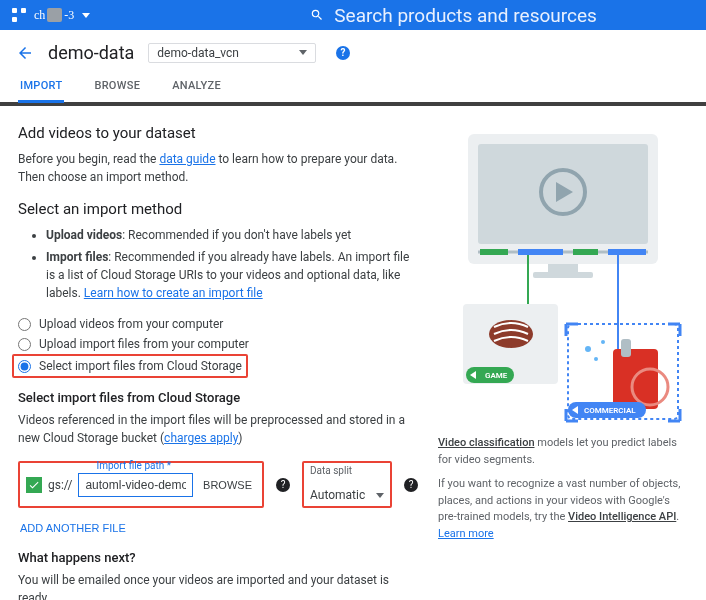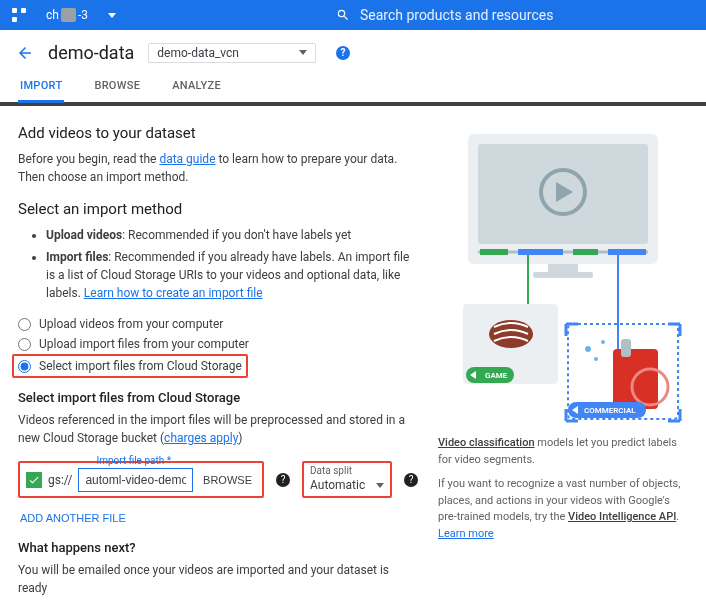--- a/index.html
+++ b/index.html
@@ -13,32 +13,32 @@
   
   .topbar {
     background: #1a73e8;
     height: 30px;
     display: flex;
     align-items: center;
     color: #fff;
     padding: 0 12px;
     font-size: 12px;
   }
-  .topbar .brand { display: flex; align-items: center; gap: 20px; }
+  .topbar .brand { display: flex; align-items: center; gap: 8px; font-family: Liberation Serif, serif; }
   .topbar .brand-dots { width: 14px; height: 14px; position: relative; }
   .topbar .brand-dots span {
     position: absolute; width: 5px; height: 5px; background: #fff; border-radius: 1px;
   }
   .topbar .brand-dots span:nth-child(1){ top:0; left:0; }
   .topbar .brand-dots span:nth-child(2){ top:0; right:0; }
   .topbar .brand-dots span:nth-child(3){ bottom:0; left:0; }
   .topbar .search {
     margin-left: 220px;
     display: flex; align-items: center; gap: 10px;
-    color: #e8f0fe; font-size: 14px;
+    color: #e8f0fe; font-size: 19px;
   }
   .search-icon svg { display: block; }
   
   .titlebar {
     display: flex; align-items: center;
     padding: 12px 16px 8px 16px;
     gap: 14px;
   }
   .back-arrow svg { display:block; fill:#1a73e8; }
   .title { font-size: 18px; font-weight: 400; color:#202124; }
@@ -87,21 +87,21 @@
   .import-input {
     width:100%; border:1px solid #1a73e8; padding:4px 6px; font-size:12px; color:#3c4043; outline:none;
   }
   .import-input-label {
     position:absolute; top:-13px; left:18px; font-size:10px; color:#1a73e8;
   }
   .browse-btn { font-size:11px; font-weight:500; color:#3c4043; padding:4px 4px; background:none; border:none; cursor:pointer; }
   .qmark { width:14px; height:14px; border-radius:50%; background:#202124; color:#fff; font-size:10px; display:flex; align-items:center; justify-content:center; flex-shrink:0; align-self:center;}
   .split-box { border:2px solid #ea4335; border-radius:2px; padding:2px 6px 4px 6px; position:relative; width:90px; display:flex; flex-direction:column; }
   .split-label { font-size:10px; color:#5f6368; }
-  .split-value { display:flex; align-items:center; justify-content:space-between; font-size:12px; color:#3c4043; margin-top:2px;}
+  .split-value { display:flex; align-items:center; justify-content:space-between; font-size:12px; color:#3c4043; margin-top:12px;}
   .add-btn { color:#1a73e8; font-size:11px; font-weight:500; background:none; border:none; padding:6px 2px; cursor:pointer; }
   h4.sub { font-size:13px; font-weight:500; color:#202124; margin: 10px 0 6px 0; }
   
   .illus { width:100%; height:300px; }
   .right p { font-size:11px; line-height:1.5; color:#5f6368; margin-top:8px; }
   .right p b { color:#3c4043; font-weight:500;text-decoration:underline; }
   .chev { width:0;height:0;border-left:4px solid transparent;border-right:4px solid transparent;border-top:5px solid #5f6368; display:inline-block;}
   .chev.white { border-top-color:#fff; }
 </style>
 </head>

